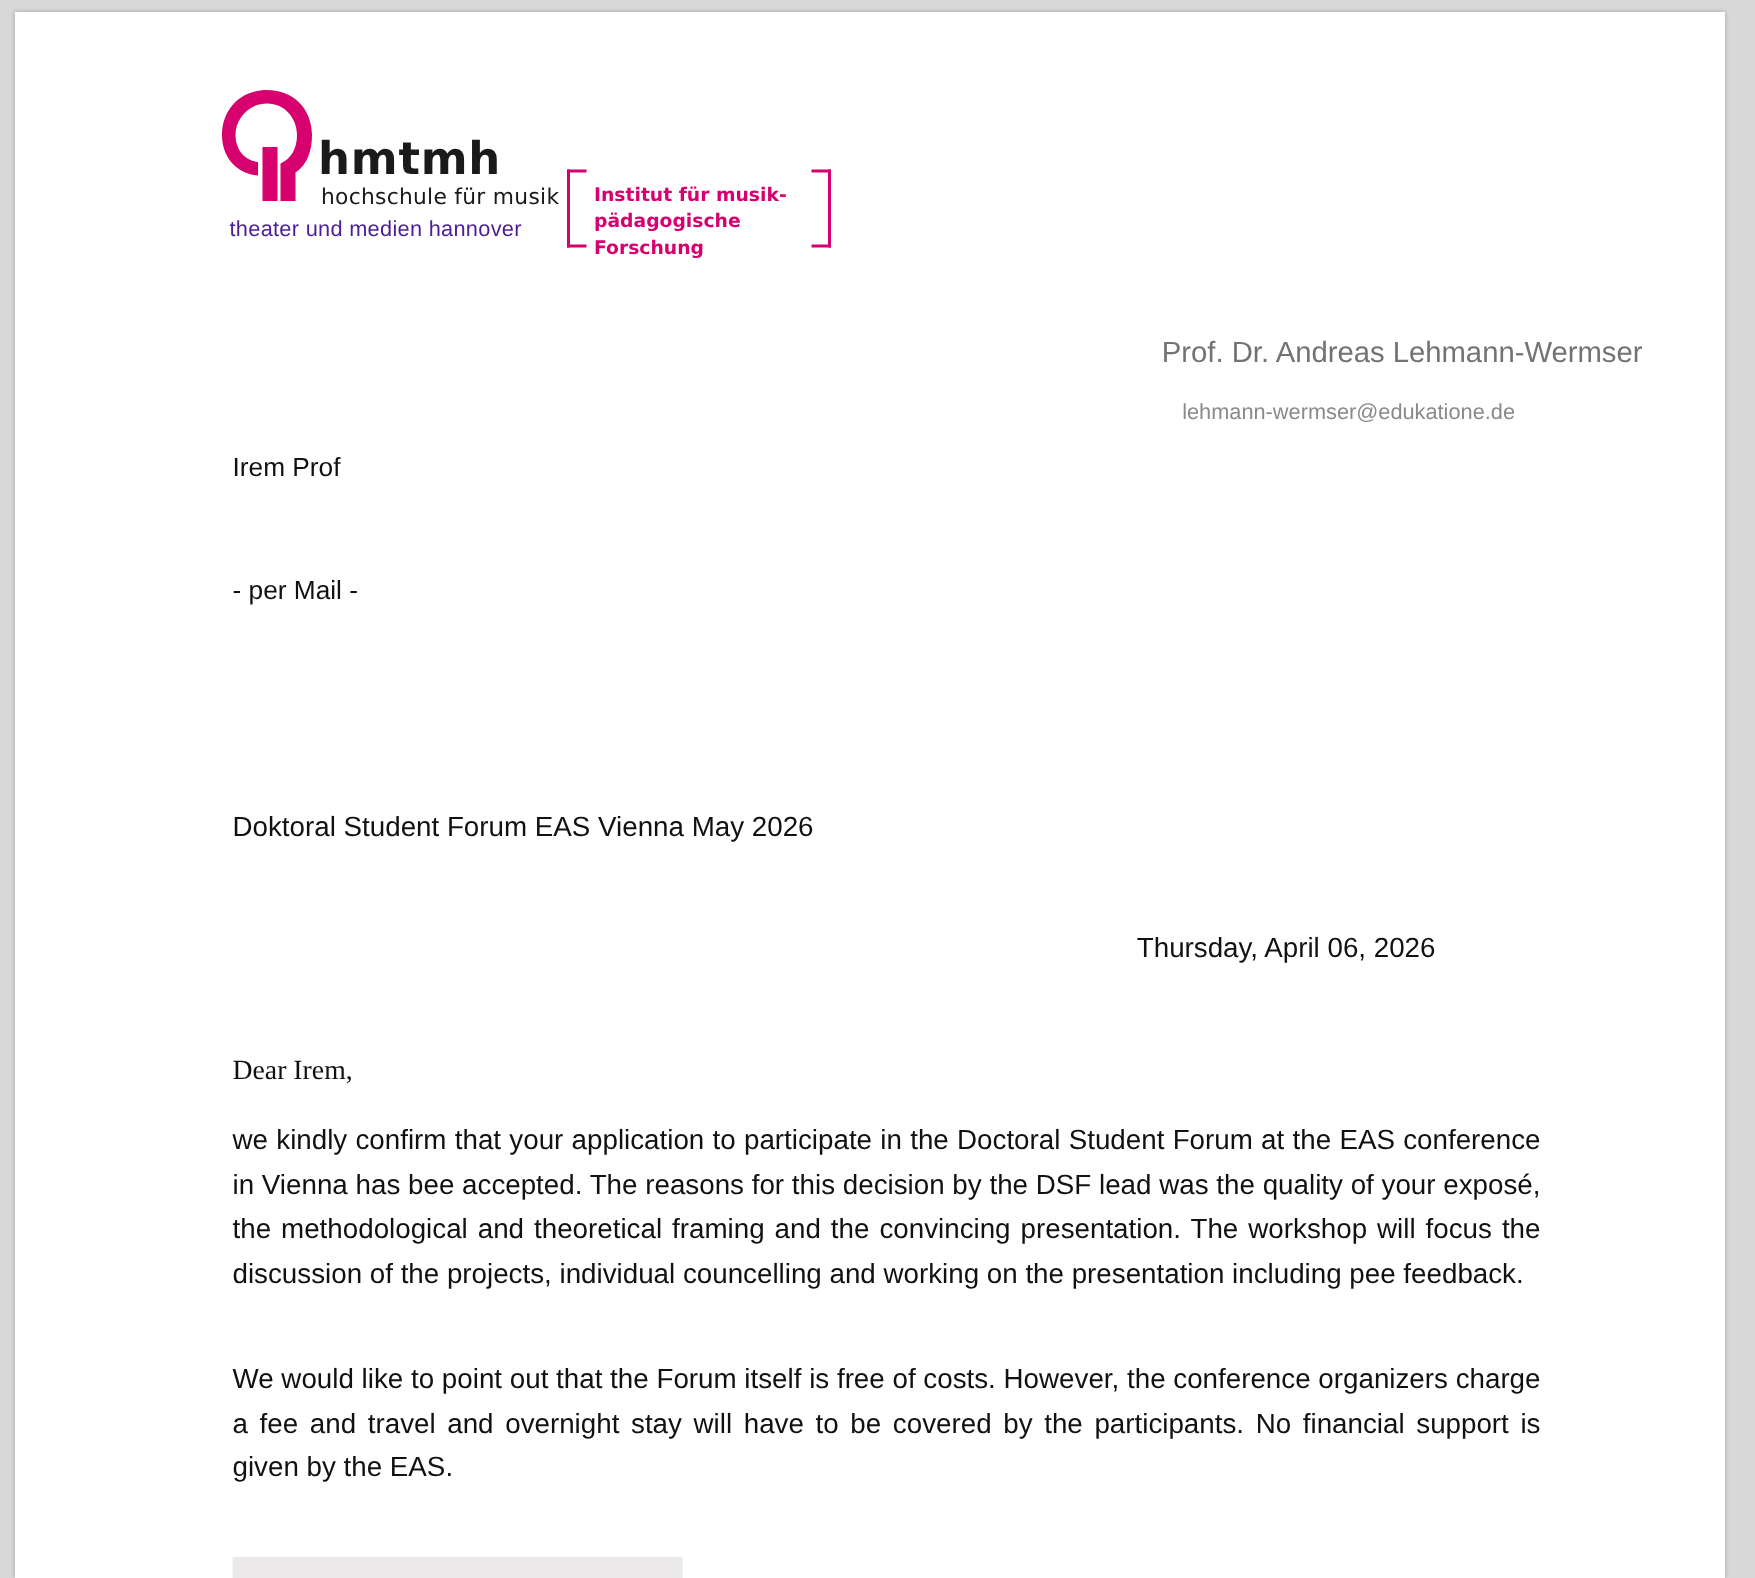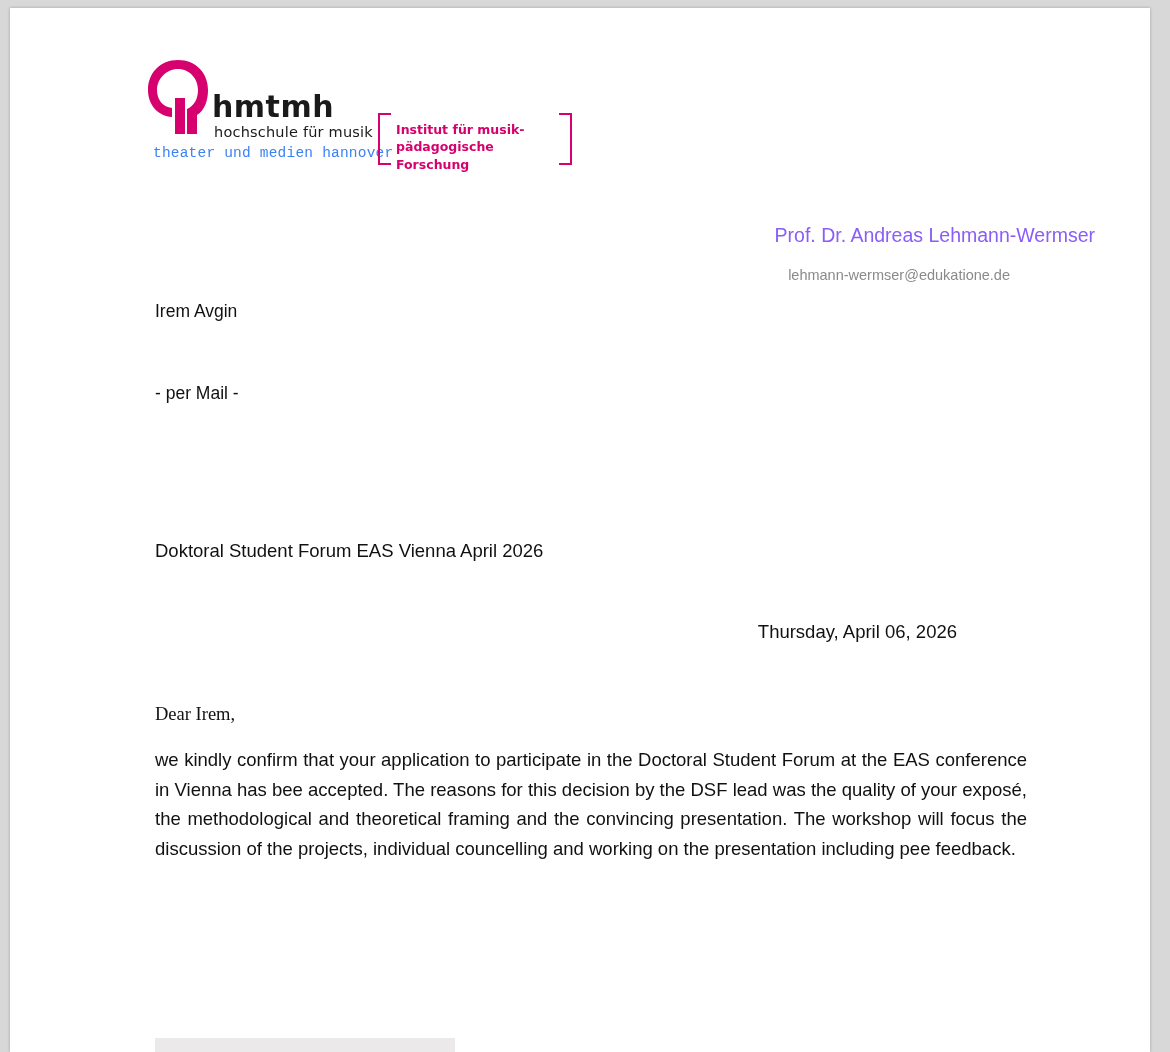--- a/index.html
+++ b/index.html
@@ -58,29 +58,29 @@
     font-size: 14.5px;
     color: #1a1a1a;
     letter-spacing: 0.2px;
     font-family: "DejaVu Sans", sans-serif;
   }
   .logo-sub2 {
     position: absolute;
     left: 8px;
     top: 89px;
     font-size: 14.5px;
-    color: #3b82f6;
+    color: #4c1d95;
     letter-spacing: 0.2px;
-    font-family: Liberation Mono, monospace;
+    font-family: Liberation Sans, sans-serif;
   }
   .inst-box {
     position: absolute;
     left: 233px;
     top: 57px;
-    width: 194px;
+    width: 176px;
     height: 48px;
   }
   .inst-bracket {
     position: absolute;
     top: 0;
     width: 11px;
     height: 48px;
     border-top: 2.5px solid #d6006e;
     border-bottom: 2.5px solid #d6006e;
   }
@@ -103,21 +103,21 @@
     line-height: 1.38;
     font-family: "DejaVu Sans", sans-serif;
   }
 
   
   .sender-name {
     position: absolute;
     right: 55px;
     top: 216px;
     font-size: 19.5px;
-    color: #8b5cf6;
+    color: #737373;
     white-space: nowrap;
   }
   .sender-mail {
     position: absolute;
     right: 140px;
     top: 259px;
     font-size: 14.5px;
     color: #8a8a8a;
     white-space: nowrap;
     margin-left: 11px;
@@ -205,25 +205,26 @@
       <div class="inst-text">
         <span>Institut für musik-</span><br>
         <span>pädagogische Forschung</span>
       </div>
     </div>
   </div>
 
   <div class="sender-name">Prof. Dr. Andreas Lehmann-Wermser</div>
   <div class="sender-mail">lehmann-wermser@edukatione.de</div>
 
-  <div class="recipient-name">Irem Avgin</div>
+  <div class="recipient-name">Irem Prof</div>
   <div class="recipient-note">- per Mail -</div>
 
-  <div class="subject">Doktoral Student Forum EAS Vienna April 2026</div>
+  <div class="subject">Doktoral Student Forum EAS Vienna May 2026</div>
   <div class="date">Thursday, April 06, 2026</div>
 
   <div class="salutation">Dear Irem,</div>
 
   <div class="para para-1">we kindly confirm that your application to participate in the Doctoral Student Forum at the EAS conference in Vienna has bee accepted. The reasons for this decision by the DSF lead was the quality of your exposé, the methodological and theoretical framing and the convincing presentation. The workshop will focus the discussion of the projects, individual councelling and working on the presentation including pee feedback.</div>
+  <div class="para para-2">We would like to point out that the Forum itself is free of costs. However, the conference organizers charge a fee and travel and overnight stay will have to be covered by the participants. No financial support is given by the EAS.</div>
 
   <div class="signature-ghost"></div>
 
 </div>
 
 </body></html>

